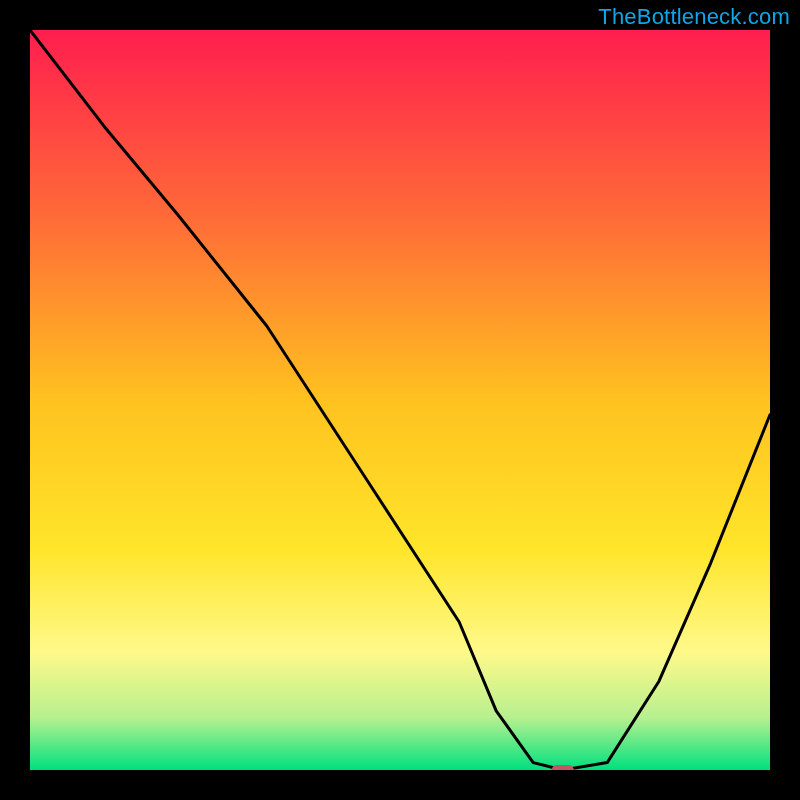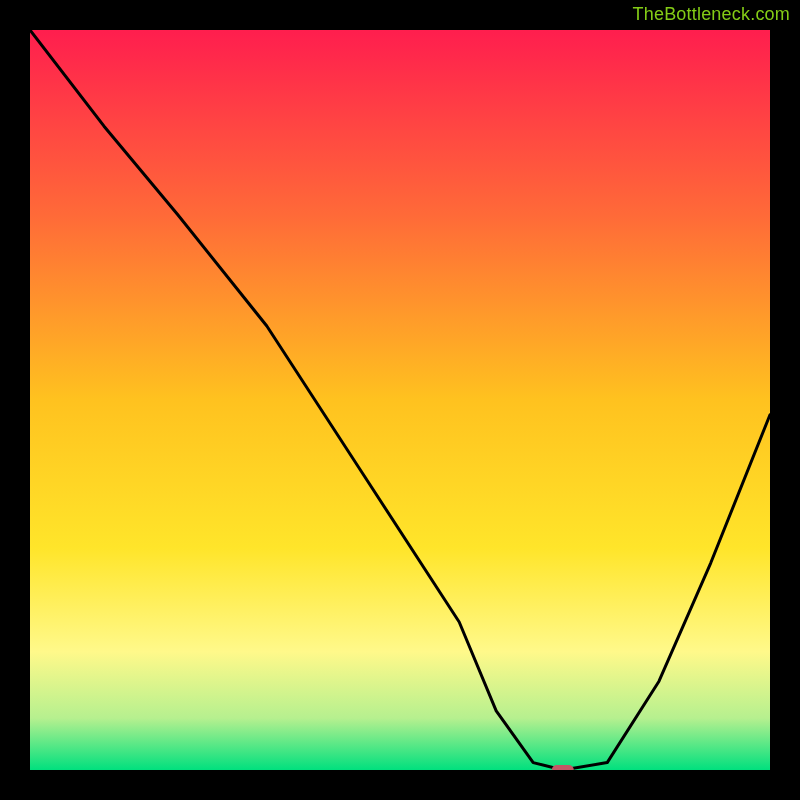--- a/index.html
+++ b/index.html
@@ -13,22 +13,22 @@
   }
   .wrap {
     width: 800px;
     height: 800px;
     position: relative;
   }
   .attribution {
     position: absolute;
     top: 4px;
     right: 10px;
-    color: #84cc16;
-    font-size: 18px;
+    color: #0ea5e9;
+    font-size: 22px;
     font-weight: 500;
     letter-spacing: 0.2px;
     z-index: 10;
     margin-left: 43px;
   }
   svg.plot {
     position: absolute;
     top: 30px;
     left: 30px;
     width: 740px;

